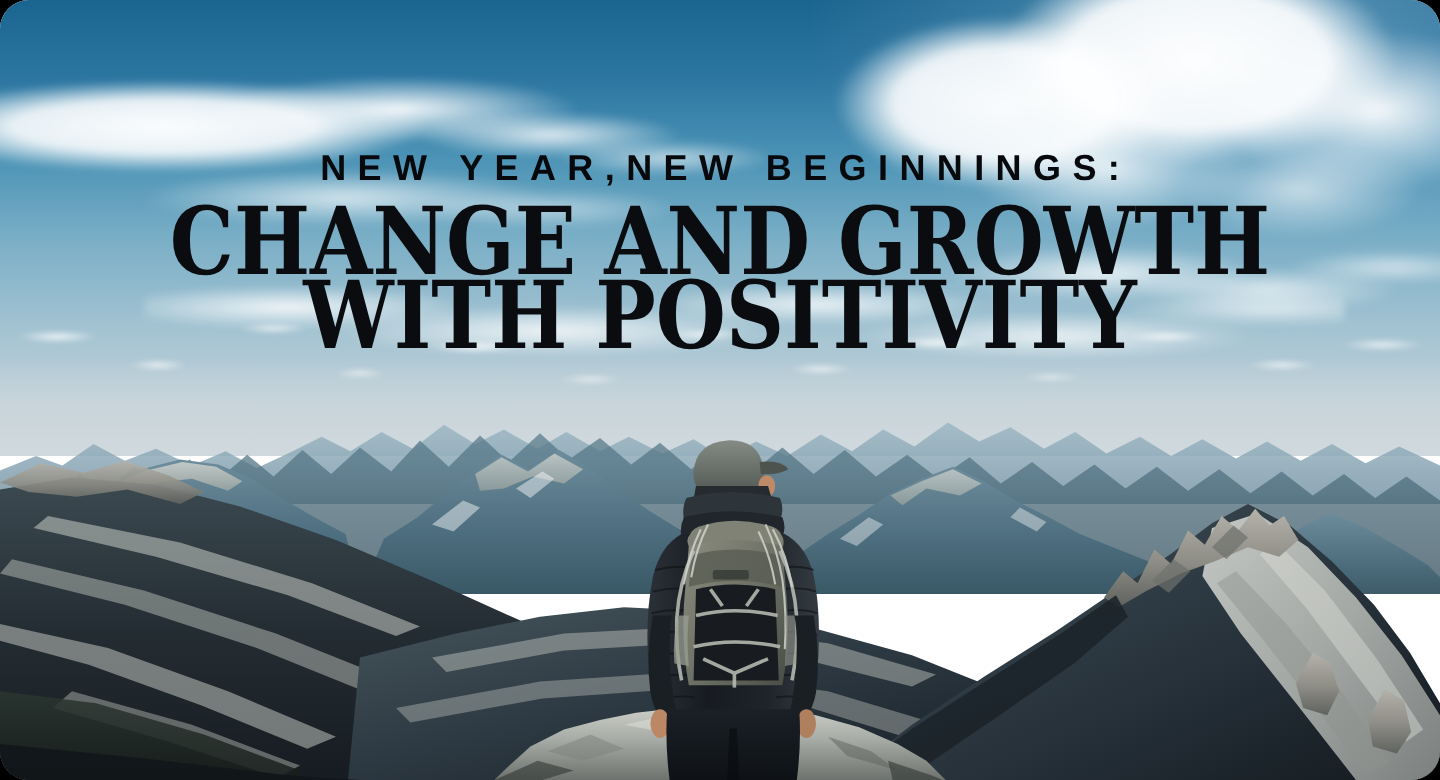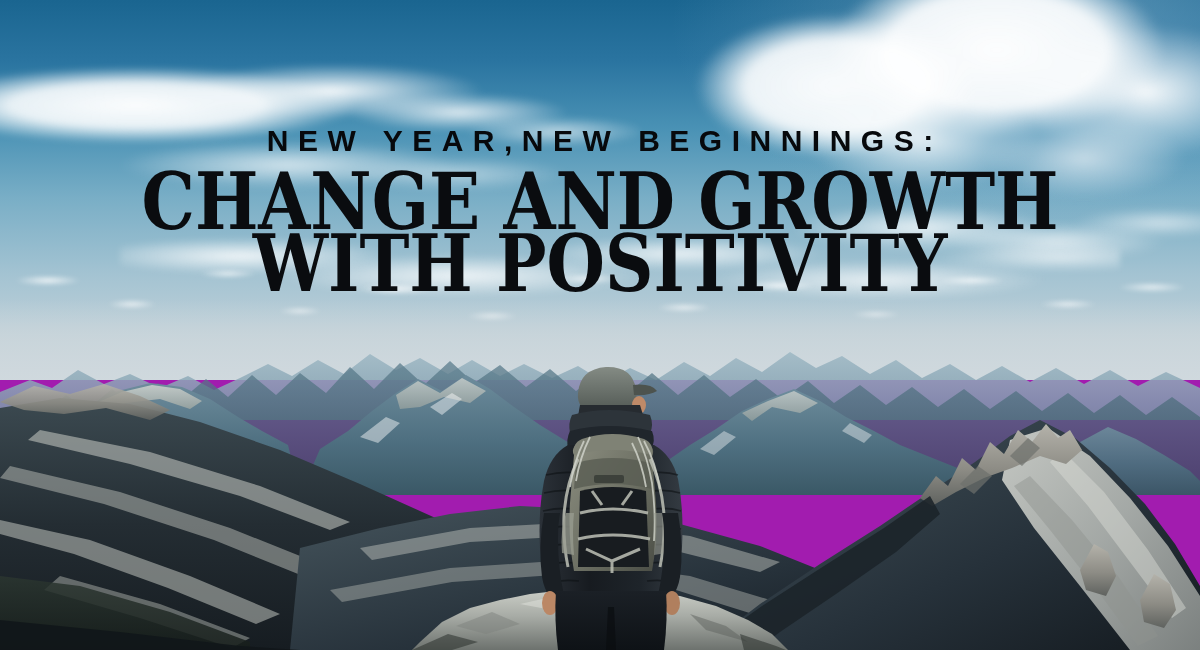--- a/index.html
+++ b/index.html
@@ -4,21 +4,22 @@
 <title>New Year New Beginnings Banner</title>
 <style>
   html,body{margin:0;padding:0;background:#000;}
   *{box-sizing:border-box;}
 
   #banner{
     position:relative;
     width:1200px;height:650px;
     overflow:hidden;
     font-family:"Liberation Sans", sans-serif;
-    background:#a21caf;
+    background:#ffffff;
+    border-radius:24px;
   }
 
   
   .sky{
     position:absolute;left:0;top:0;width:1200px;height:380px;
     background:linear-gradient(to bottom,
       #1a6590 0%,
       #2a74a0 16%,
       #4a92b5 34%,
       #79aec6 52%,

